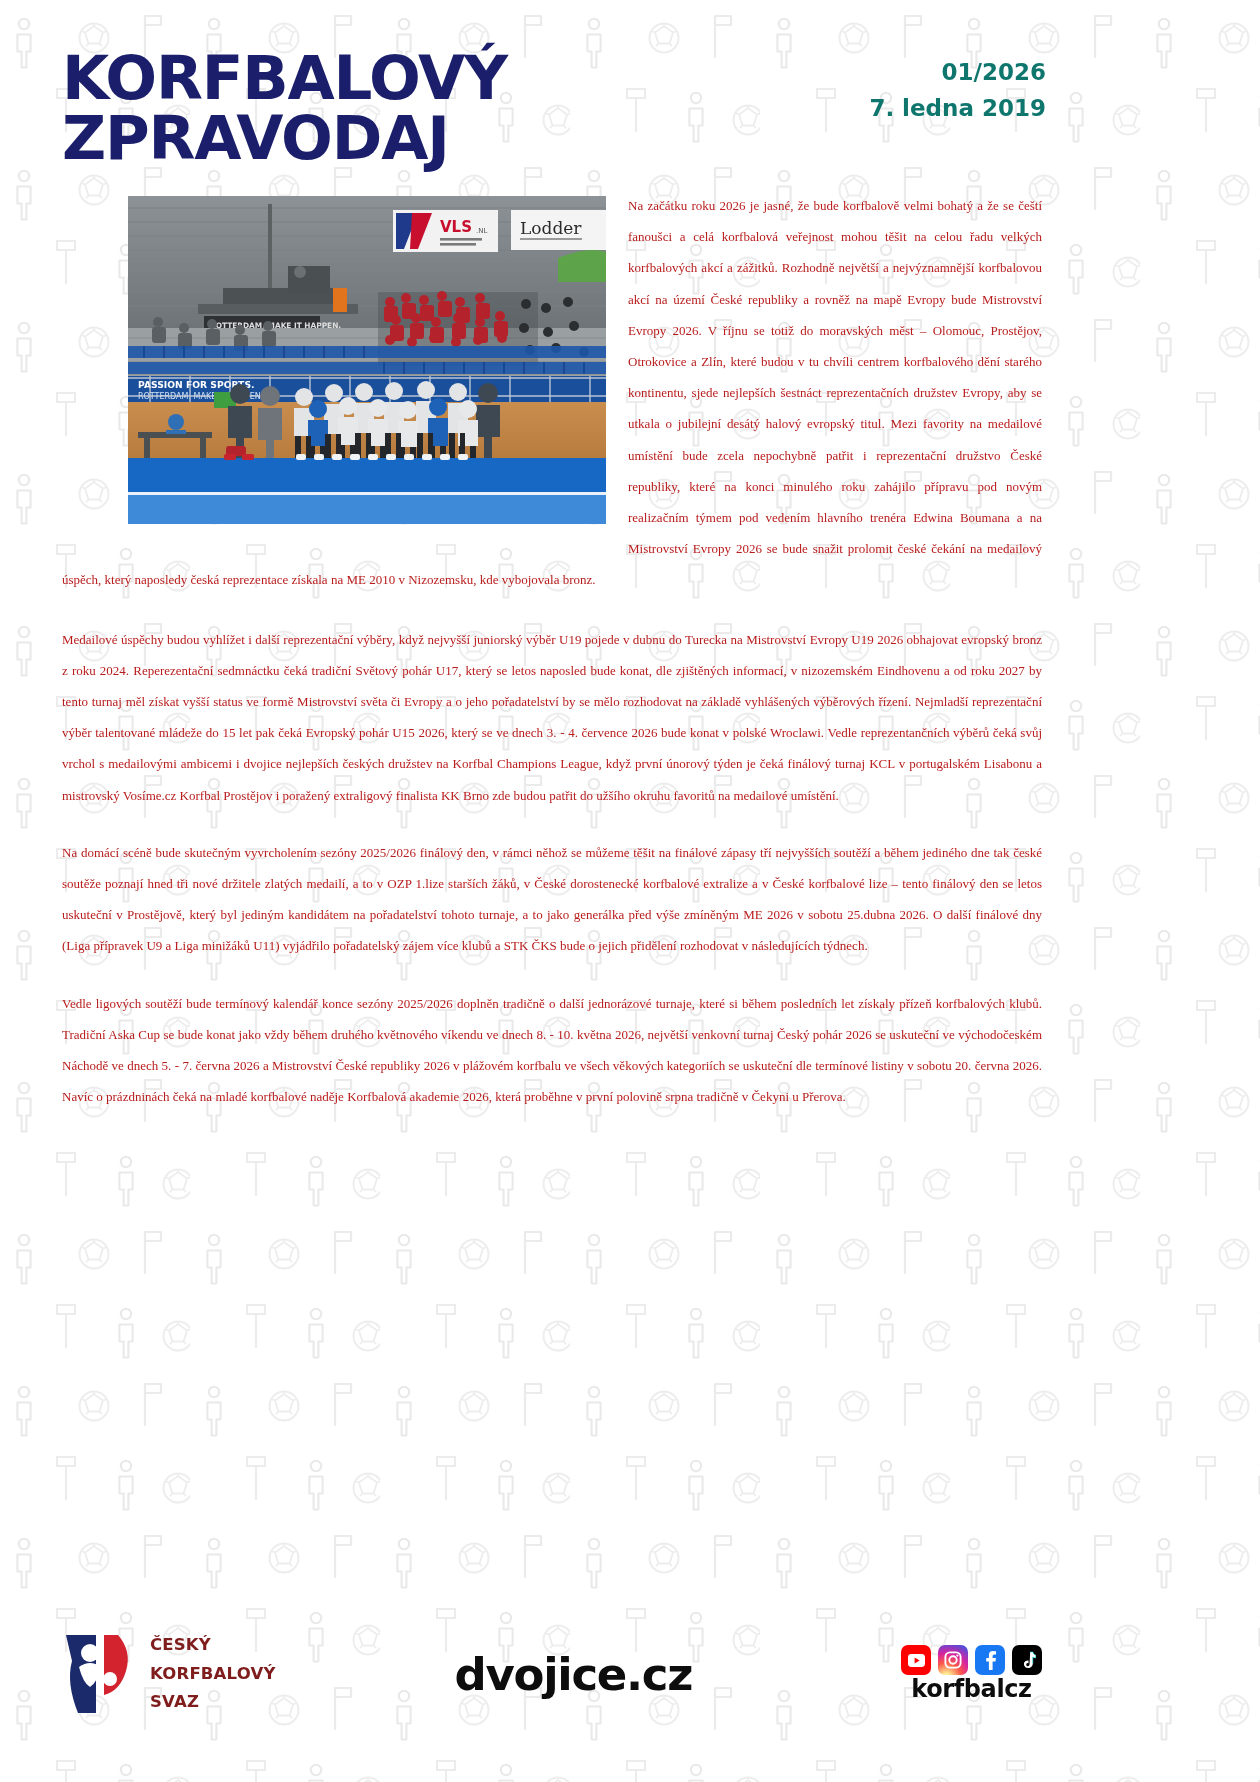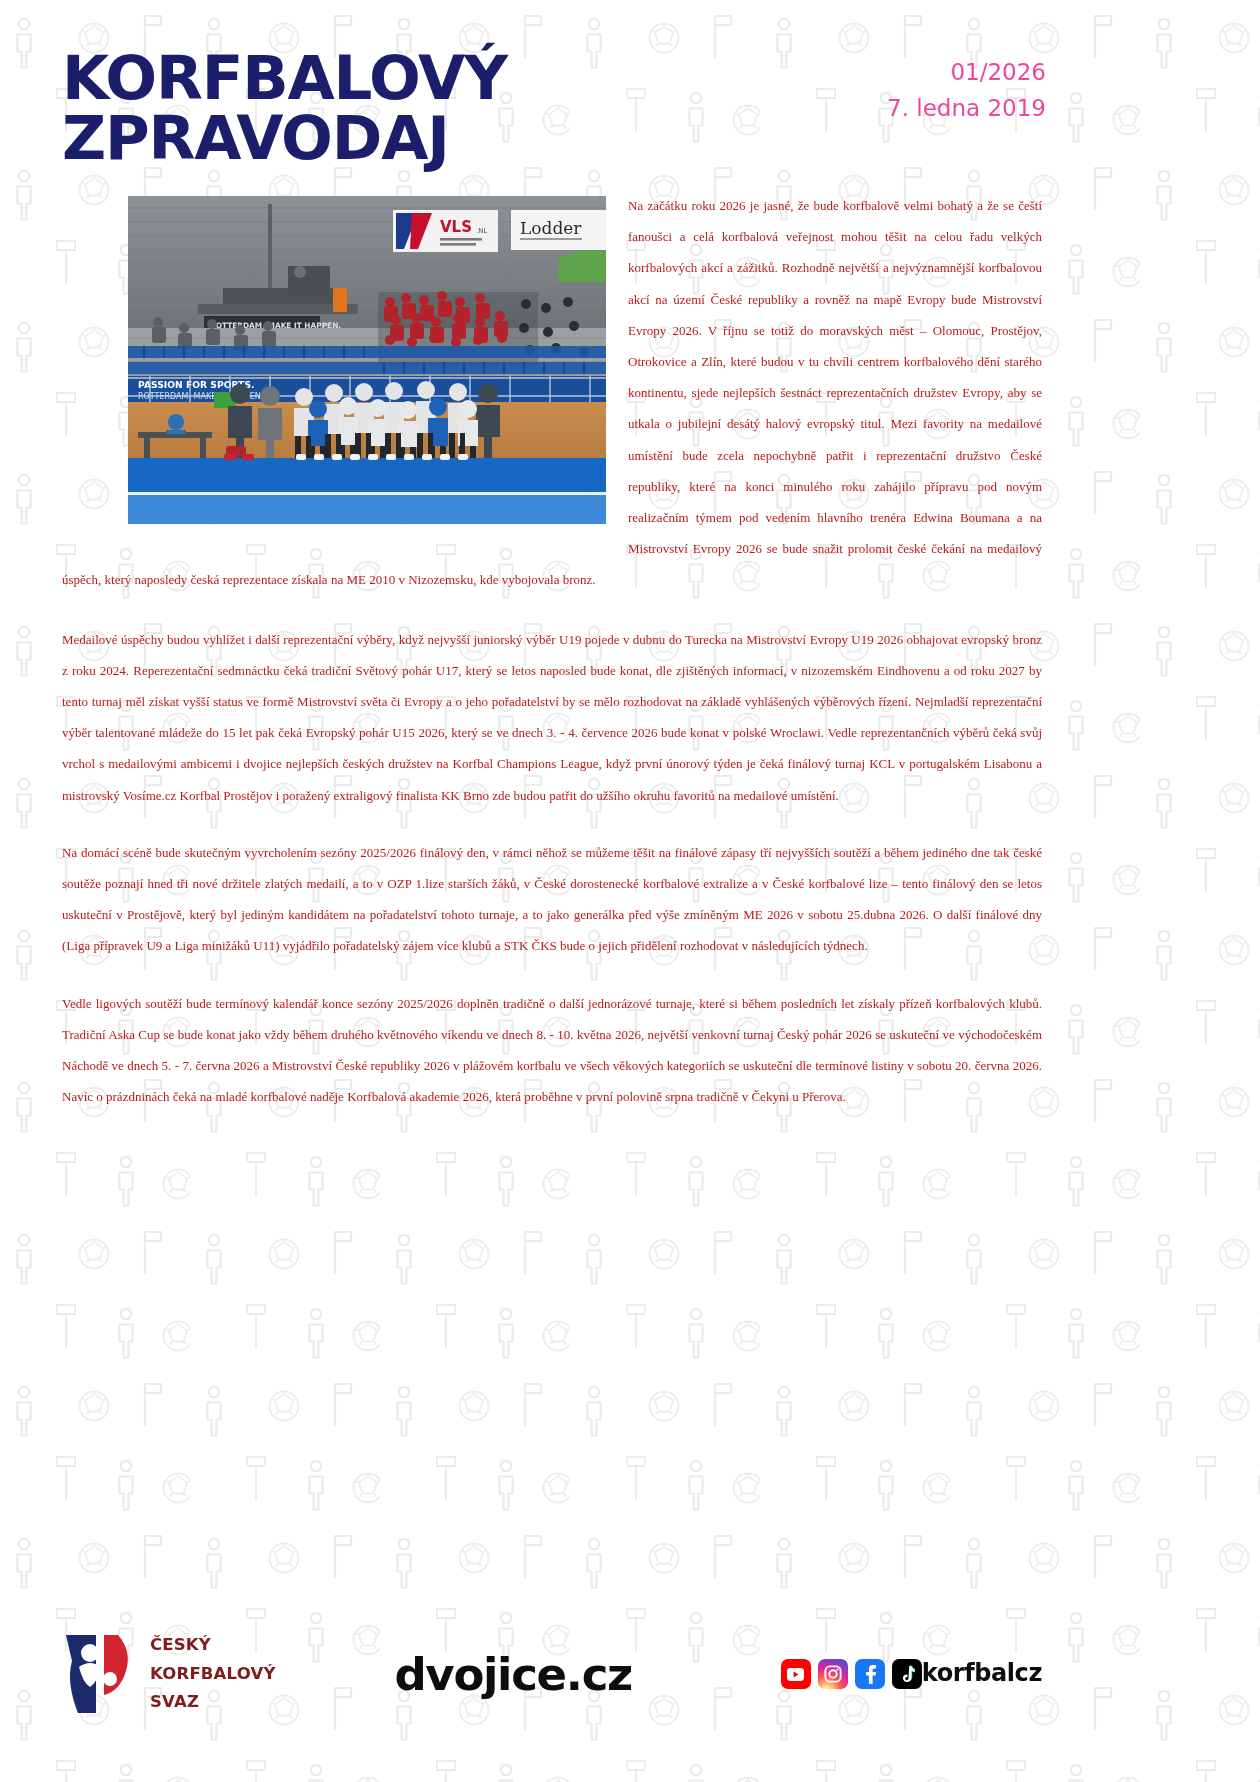--- a/index.html
+++ b/index.html
@@ -51,22 +51,22 @@
     left: 62px;
     top: 48px;
     white-space: pre-line;
   }
   .issue-block {
     position: absolute;
     right: 58px;
     top: 55px;
     text-align: right;
     font-family: "DejaVu Sans", sans-serif;
-    font-weight: normal;
-    color: #ec4899;
+    font-weight: bold;
+    color: #0f766e;
     font-size: 23px;
     line-height: 1.55;
   }
 
   
   .article {
     padding: 0 62px 0 62px;
     position: relative;
   }
 
@@ -127,21 +127,22 @@
   .site-url {
     font-family: "DejaVu Sans", sans-serif;
     font-weight: bold;
     font-size: 45px;
     letter-spacing: -1.3px;
     color: #0d0d0d;
     margin-left: -30px;
   }
   .social {
     display: flex;
-    flex-direction: row;
+    flex-direction: column;
+    align-items: center;
   }
   .social-row { display: flex; gap: 7px; }
   .s-ico {
     width: 30px; height: 30px;
     border-radius: 7px;
     display: flex; align-items: center; justify-content: center;
   }
   .s-yt { background: #ff0000; }
   .s-ig { background: radial-gradient(circle at 28% 108%, #fdf497 0%, #fdf497 8%, #fd5949 38%, #d6249f 62%, #285AEB 100%); }
   .s-fb { background: #1877f2; }

